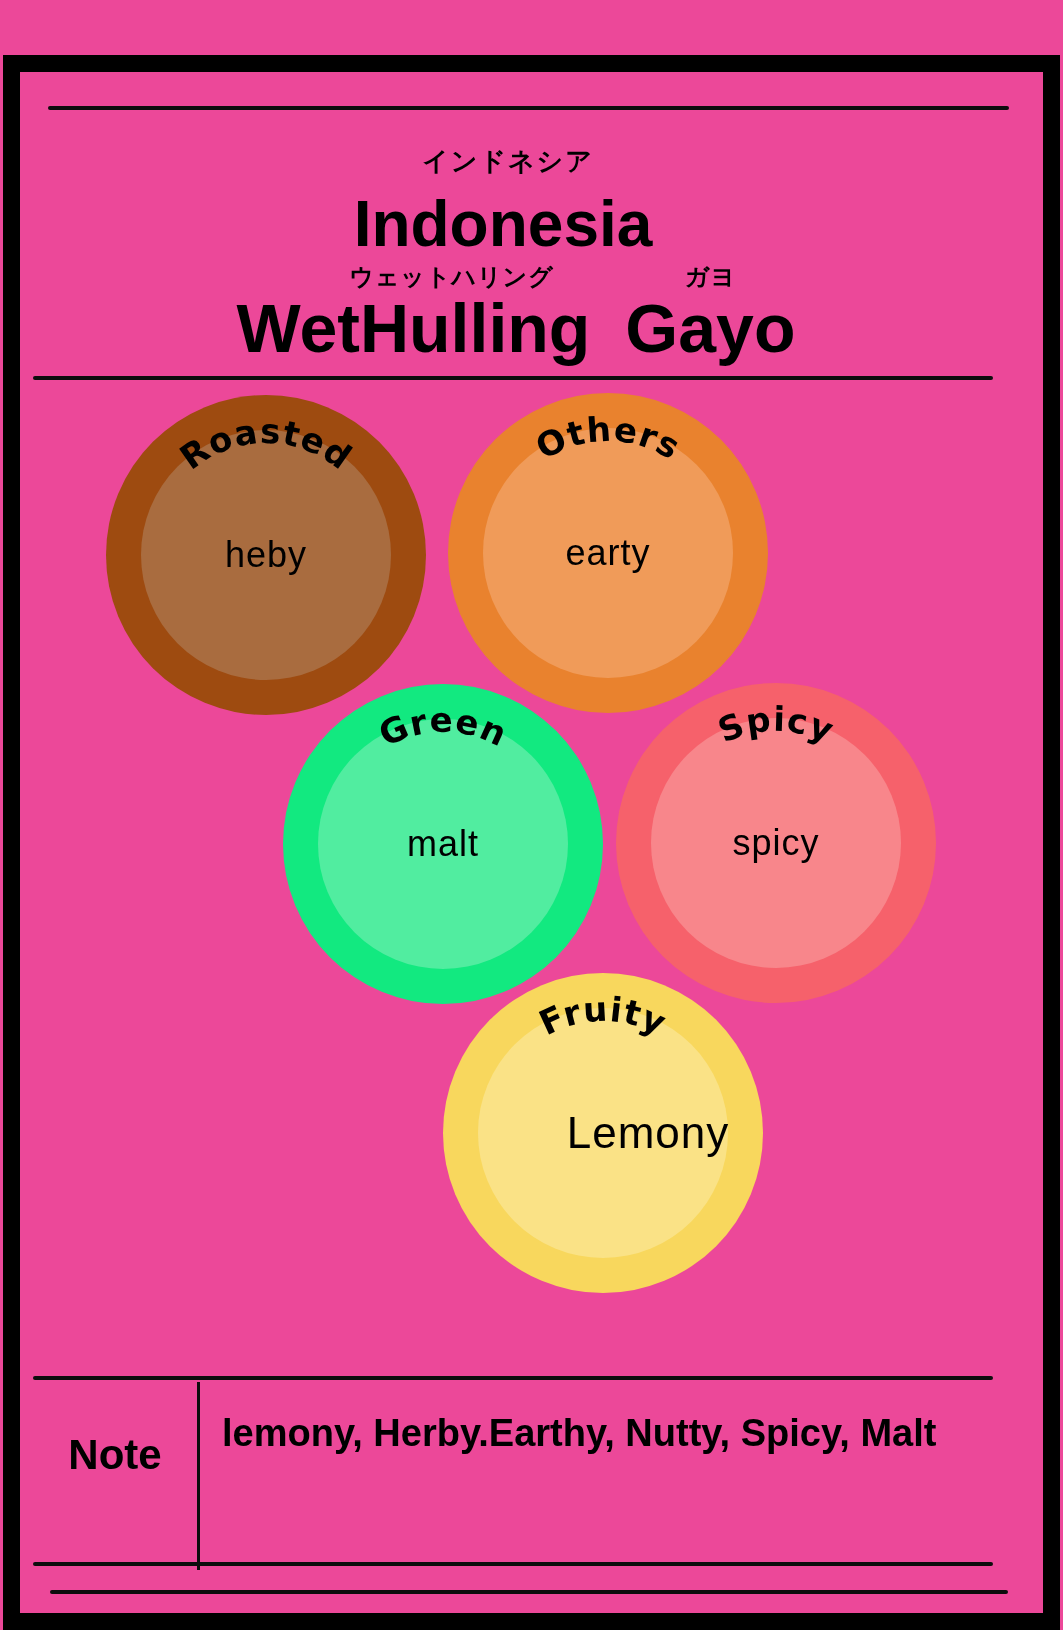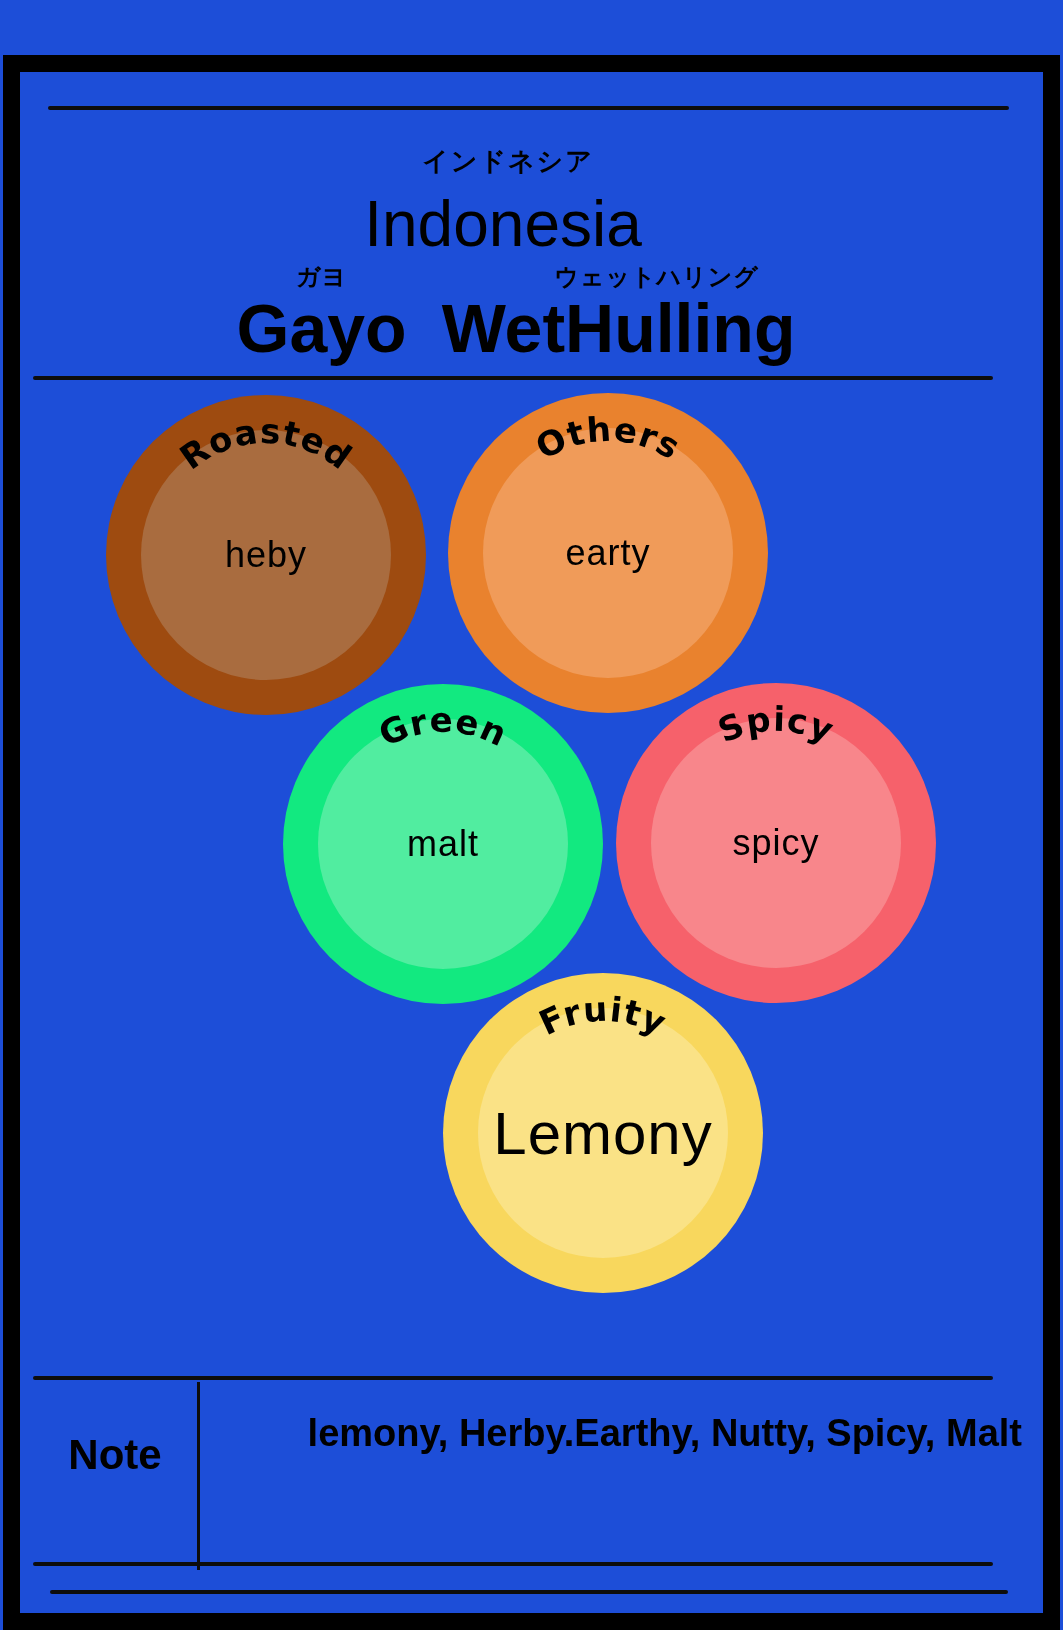--- a/index.html
+++ b/index.html
@@ -1,42 +1,42 @@
 <!DOCTYPE html>
 <html><head>
 <meta charset="utf-8">
 <style>
   * { margin:0; padding:0; box-sizing:border-box; }
   html,body { background:#fff; }
   body {
     width:1063px; height:1630px; position:relative; overflow:hidden;
     font-family:"Liberation Sans", sans-serif; color:#000;
   }
-  .page { position:absolute; inset:0; background:#1d4ed8;text-align:right; }
+  .page { position:absolute; inset:0; background:#ec4899; }
 
   .frame {
     position:absolute; left:3px; top:55px; width:1057px; height:1575px;
     border:17px solid #000;
   }
 
   .rule { position:absolute; background:#0d0d0d; height:4px; border-radius:2px; }
   .rule-header-top    { left:48px; top:106px;  width:961px; }
   .rule-header-bottom { left:33px; top:376px;  width:960px; }
   .rule-note-top      { left:33px; top:1376px; width:960px; }
   .rule-note-bottom   { left:33px; top:1562px; width:960px; }
   .rule-footer        { left:50px; top:1590px; width:958px; }
 
   .header { position:absolute; left:0; top:0; width:100%; }
   .title-ruby {
     position:absolute; left:508px; top:144px; transform:translateX(-50%);
     font-size:26px; font-weight:700; letter-spacing:2px; white-space:nowrap;
   }
   .page-title {
     position:absolute; left:503px; top:188px; transform:translateX(-50%);
-    font-size:64px; font-weight:400; line-height:72px; white-space:nowrap;
+    font-size:64px; font-weight:700; line-height:72px; white-space:nowrap;
   }
   .subtitle {
     position:absolute; left:516px; top:264px; transform:translateX(-50%);
     display:flex; gap:35px; align-items:flex-start; white-space:nowrap;
   }
   .sub-part { display:flex; flex-direction:column; align-items:center; }
   .sub-ruby { font-size:24px; font-weight:700; letter-spacing:1px; line-height:26px; }
   .sub-part.shift-ruby .sub-ruby { transform:translateX(38px); }
   .sub-word { font-size:68px; font-weight:700; line-height:76px; }
 
@@ -51,53 +51,53 @@
   .circle .inner { position:absolute; left:35px; top:35px; width:250px; height:250px; border-radius:50%; }
   .arc-svg { position:absolute; inset:0; width:320px; height:320px; }
   .arc-svg text {
     fill:#000; font-family:"DejaVu Sans", sans-serif;
     font-size:34px; font-weight:700; letter-spacing:1px;
   }
   .flavor {
     position:absolute; left:50%; top:50%; transform:translate(-50%,-50%);
     font-size:36px; font-weight:400; letter-spacing:1px; white-space:nowrap;
   }
-  .c4 .flavor { font-size:60px; }
+  .c4 .flavor { font-size:44px;margin-left:45px; }
 
   .note-divider { position:absolute; left:197px; top:1382px; width:3px; height:188px; background:#0d0d0d; }
   .note-label-box {
     position:absolute; left:33px; top:1362px; width:164px; height:186px;
     display:flex; align-items:center; justify-content:center;
   }
   .note-label { font-size:42px; font-weight:700; }
   .note-text {
     position:absolute; left:222px; top:1406px; width:772px;
-    font-size:38px; font-weight:700; line-height:54px;margin-left:28px;
+    font-size:38px; font-weight:700; line-height:54px;
   }
 </style>
 </head>
 <body>
 
 <div class="page">
 
   <div class="frame"></div>
 
   <div class="rule rule-header-top"></div>
 
   <div class="header">
     <div class="title-ruby">インドネシア</div>
     <div class="page-title">Indonesia</div>
     <div class="subtitle">
+      <div class="sub-part shift-ruby">
+        <div class="sub-ruby">ウェットハリング</div>
+        <div class="sub-word">WetHulling</div>
+      </div>
       <div class="sub-part">
         <div class="sub-ruby">ガヨ</div>
         <div class="sub-word">Gayo</div>
-      </div>
-      <div class="sub-part shift-ruby">
-        <div class="sub-ruby">ウェットハリング</div>
-        <div class="sub-word">WetHulling</div>
       </div>
     </div>
   </div>
 
   <div class="rule rule-header-bottom"></div>
 
   <div class="wheel">
 
     <div class="circle c0">
       <div class="outer" style="background-color: rgb(158, 75, 16);"></div>

